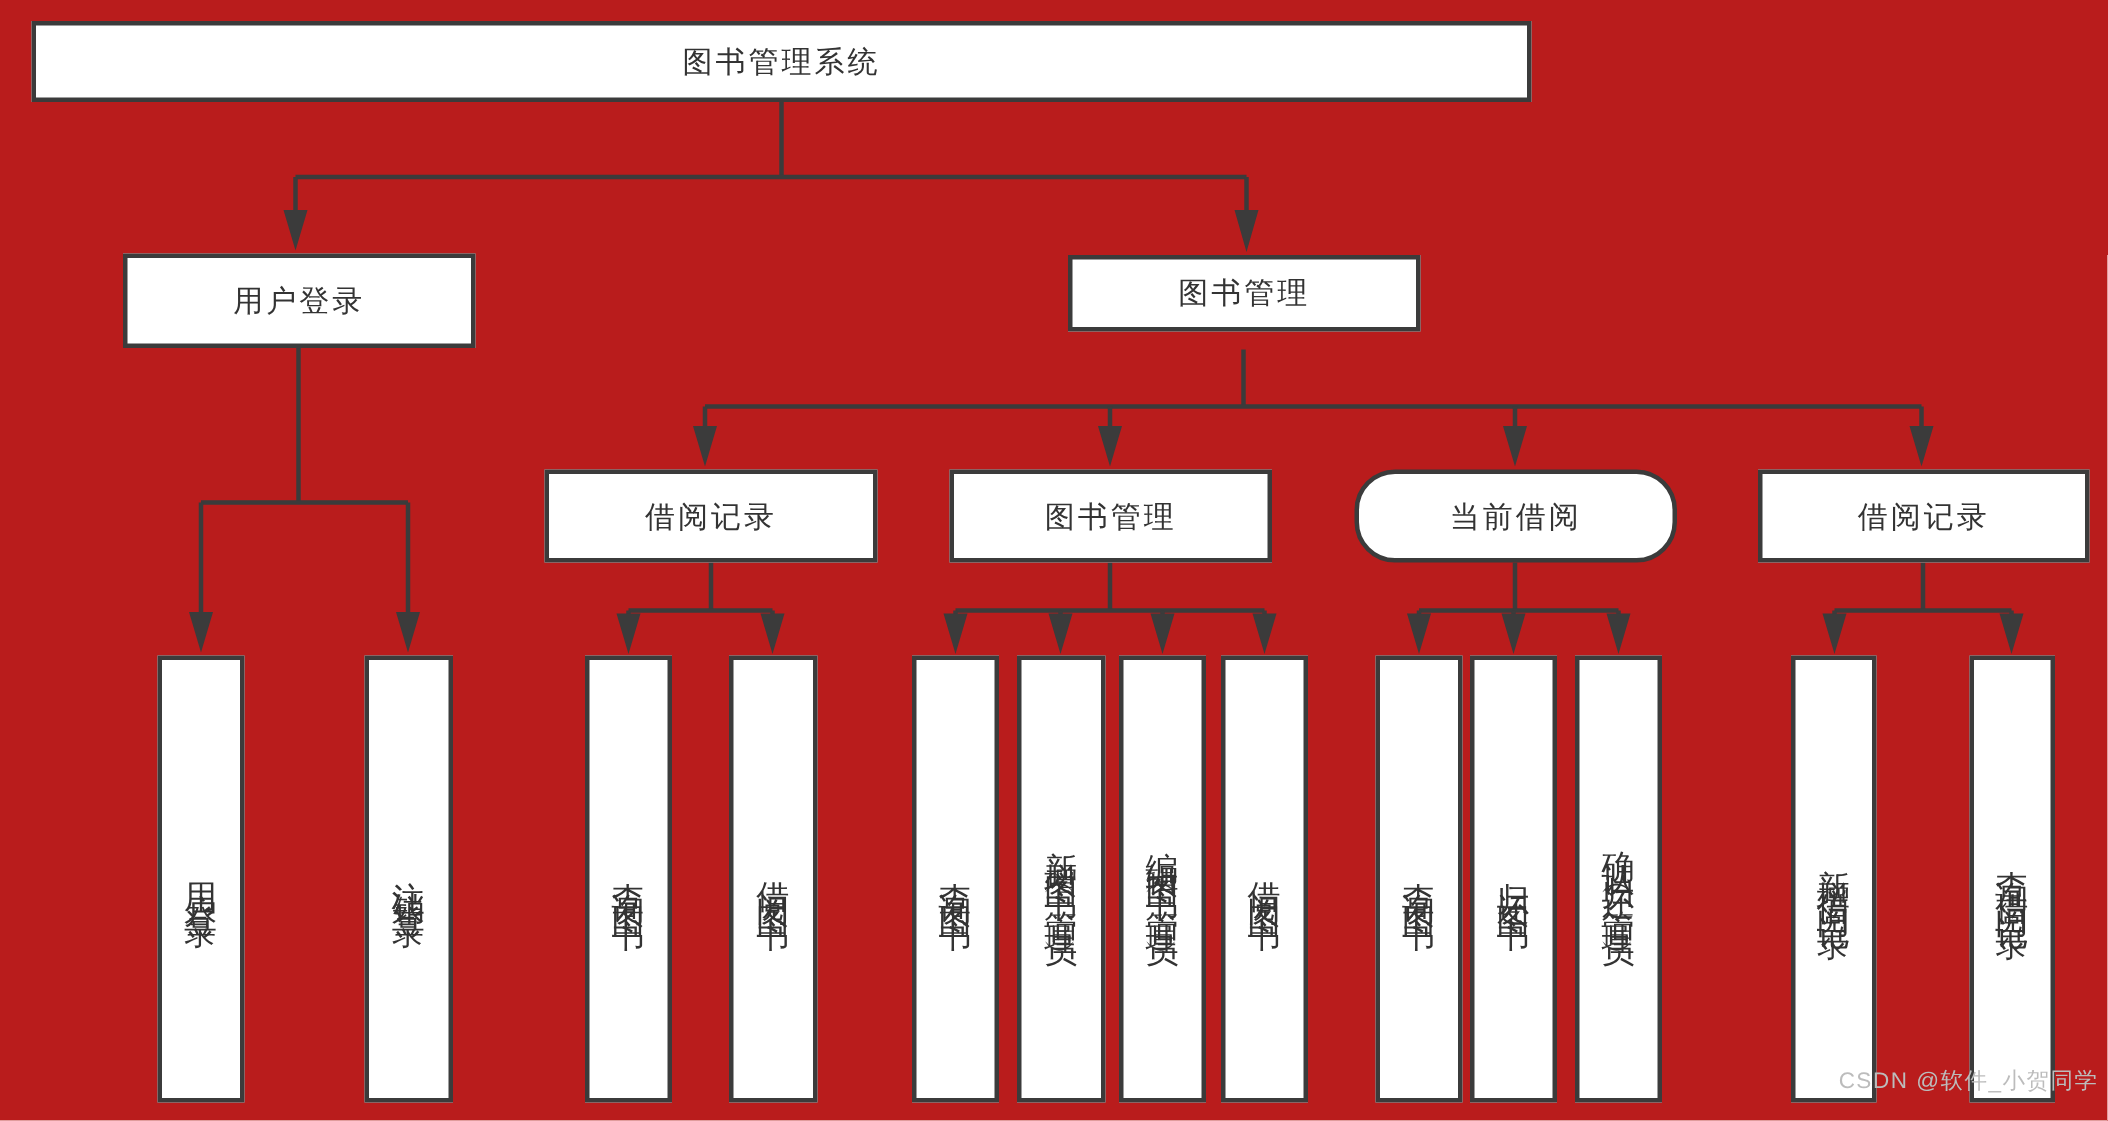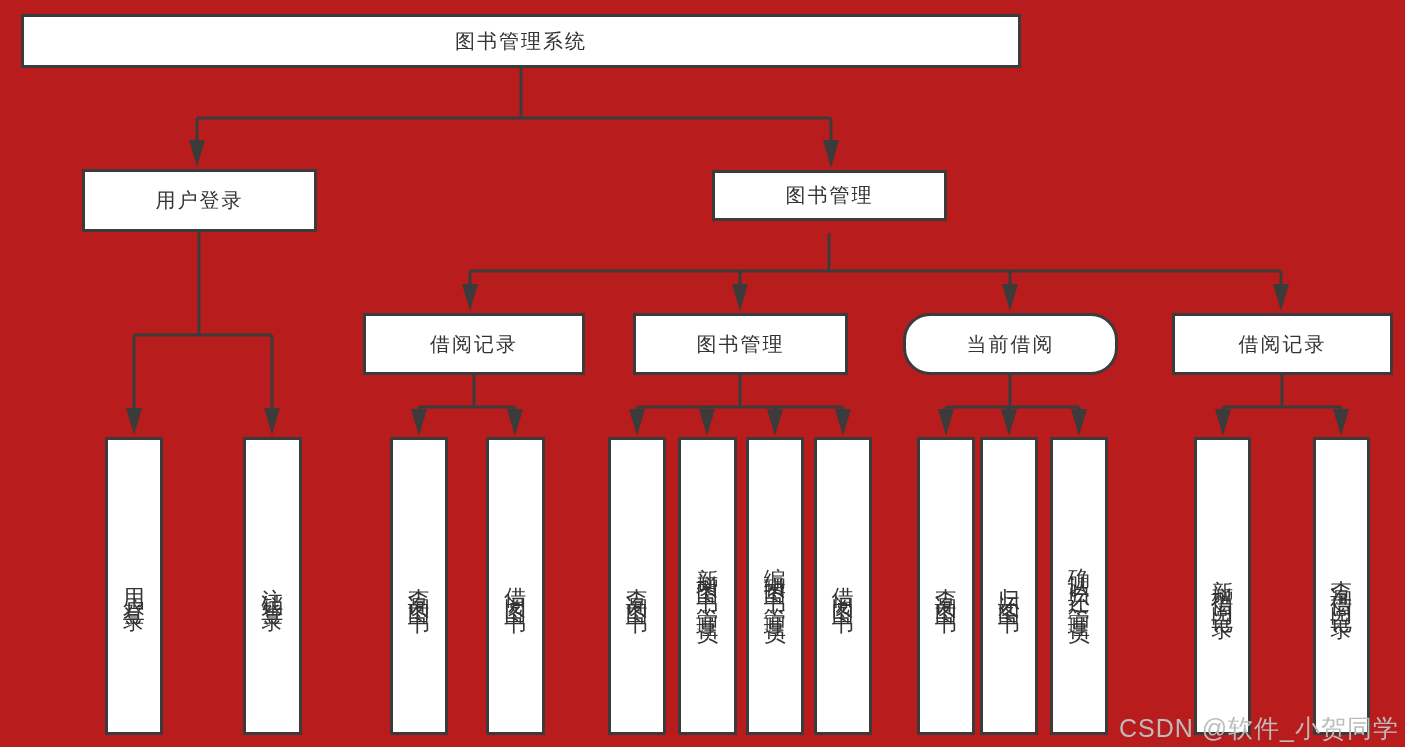--- a/index.html
+++ b/index.html
@@ -12,21 +12,21 @@
     position:absolute;box-sizing:border-box;border:3px solid #3b3b3b;background:#ffffff;
     display:flex;align-items:center;justify-content:center;
   }
   .hnode{font-size:20px;letter-spacing:2px;}
   .vnode{font-size:22px;}
   .vnode span{
     writing-mode:vertical-rl;text-orientation:mixed;letter-spacing:8px;line-height:1.15;
     white-space:nowrap;
   }
   .watermark{
-    position:absolute;right:6px;bottom:2px;font-size:25px;color:#bcbcbc;
+    position:absolute;right:6px;bottom:17px;font-size:15px;color:#bcbcbc;
     letter-spacing:1px;white-space:nowrap;margin-top:19px;
   }
 </style>
 </head>
 <body>
 
 <div class="canvas">
 
   <svg class="connectors" viewBox="0 0 1405 747" xmlns="http://www.w3.org/2000/svg">
     <g stroke="#3b3b3b" stroke-width="3" fill="none">

